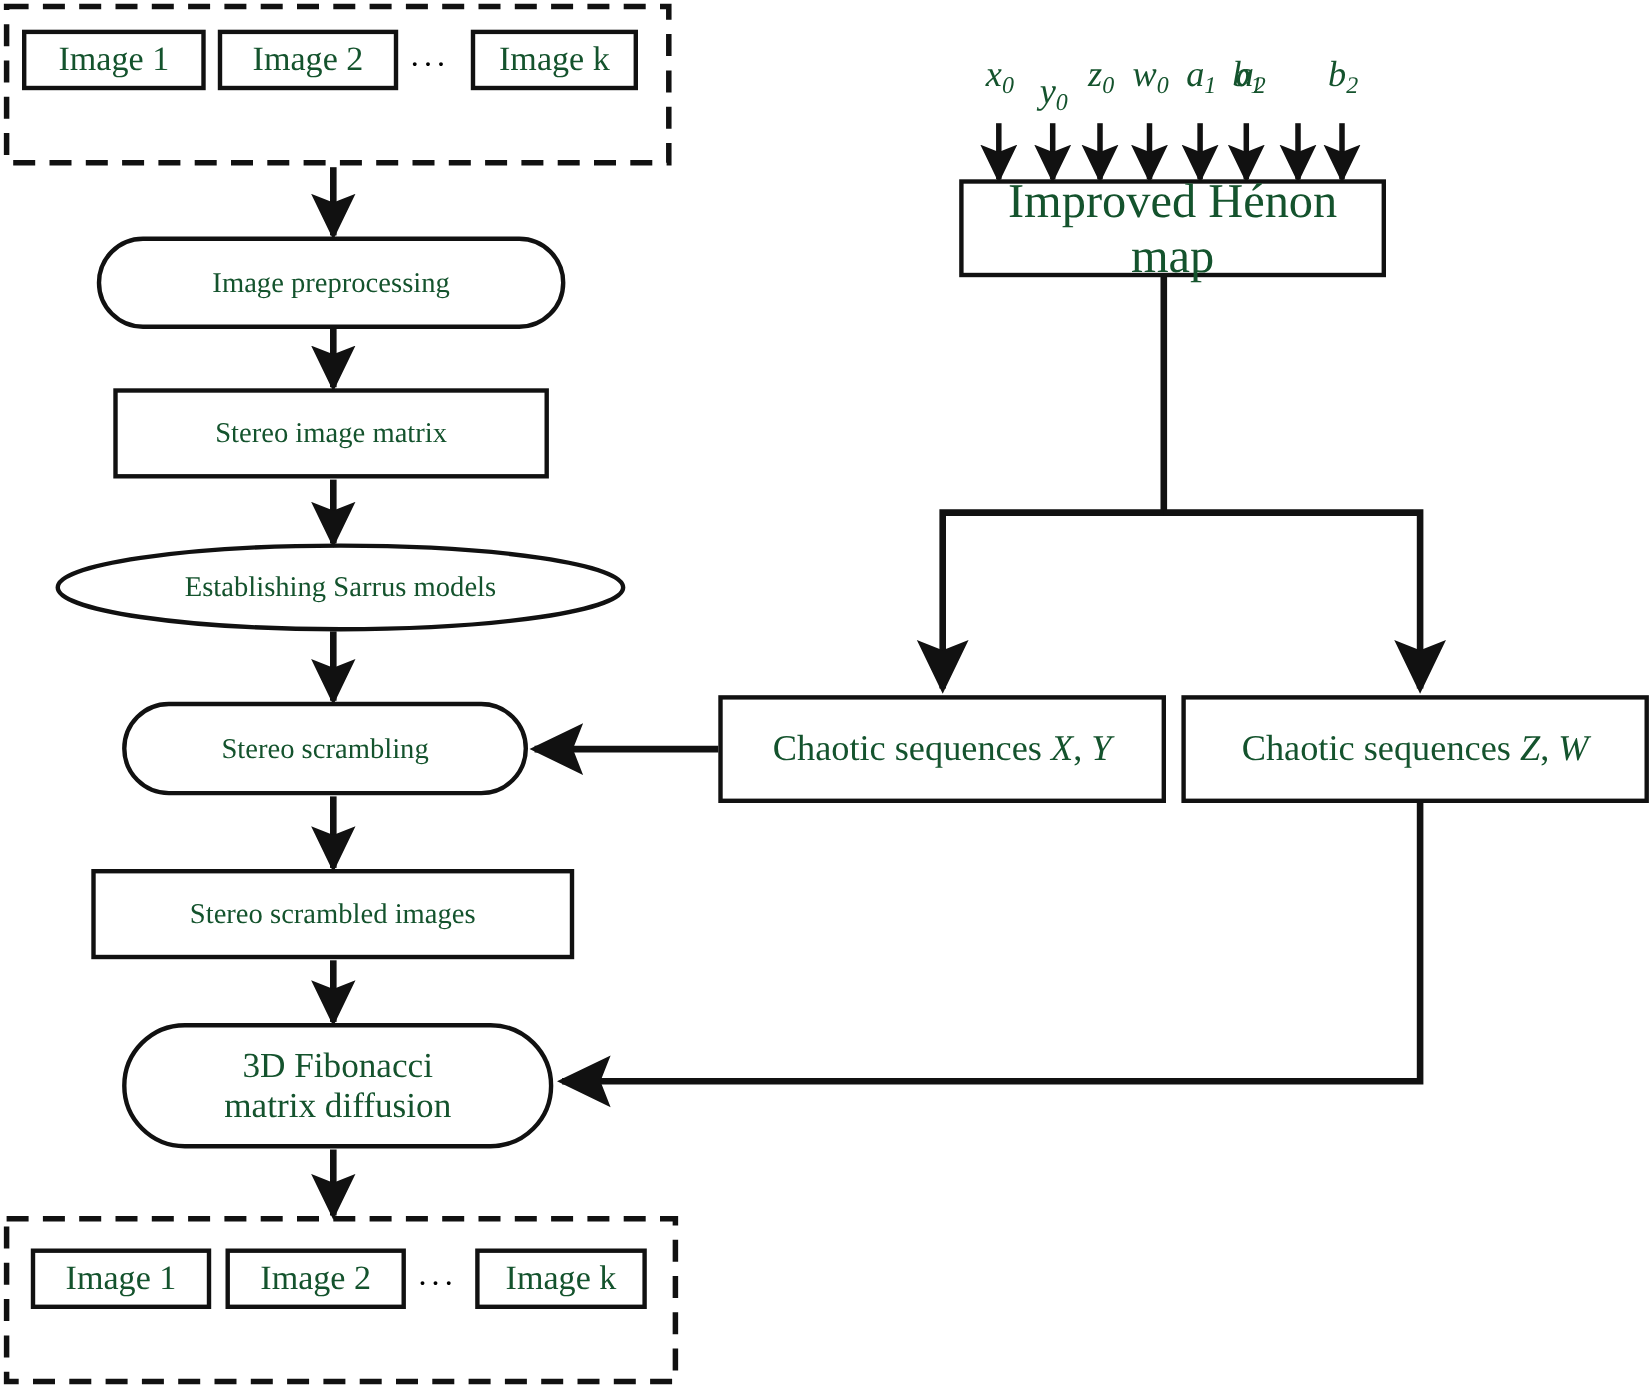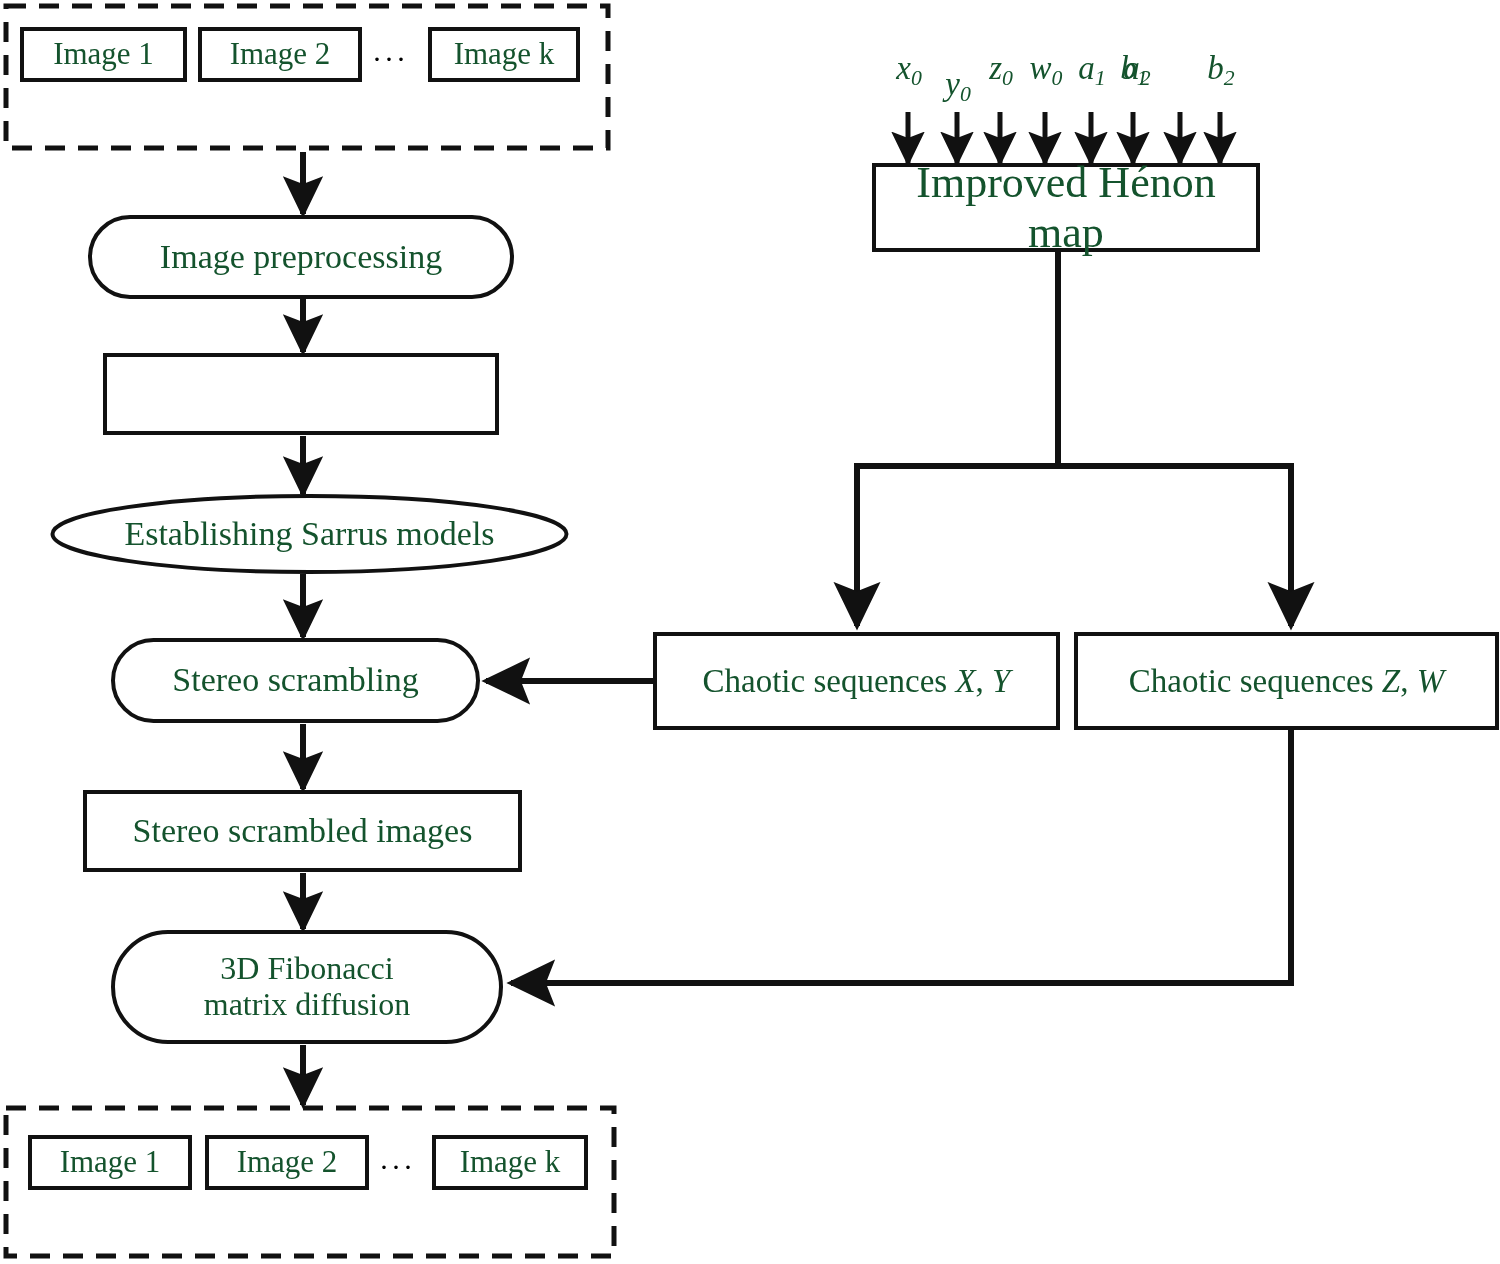--- a/index.html
+++ b/index.html
@@ -29,21 +29,21 @@
     display: flex;
     align-items: center;
     justify-content: center;
     text-align: center;
     line-height: 1.12;
     white-space: pre-line;
     color: #14532d;
   }
   .t-img   { font-size: 31px; }
   .t-group { font-size: 33px; }
-  .t-proc  { font-size: 34px; }
+  .t-proc  { font-size: 26px; }
   .t-henon { font-size: 44px; }
   .t-seq   { font-size: 33px; }
   .t-param { font-size: 33px; }
   .t-fib   { font-size: 32px; }
   .dots {
     position: absolute;
     font-size: 30px;
     letter-spacing: 2px;
     line-height: 1;
   }
@@ -118,20 +118,21 @@
     <path d="M 1291 730 L 1291 983 L 511 983" fill="none" stroke="#111111" stroke-width="6" marker-end="url(#arrowbig)"></path>
   </svg>
 
   <div class="node-label t-img" style="left:22px; top:29px; width:163px; height:51px;">Image 1</div>
   <div class="node-label t-img" style="left:200px; top:29px; width:160px; height:51px;">Image 2</div>
   <div class="dots" style="left:372px; top:44px;">···</div>
   <div class="node-label t-img" style="left:430px; top:29px; width:148px; height:51px;">Image k</div>
 
   <div class="node-label t-proc" style="left:90px; top:217px; width:422px; height:80px;">Image preprocessing</div>
 
+  <div class="node-label t-proc" style="left:105px; top:355px; width:392px; height:78px;">Stereo image matrix</div>
 
   <div class="node-label t-proc" style="left:52px; top:496px; width:515px; height:76px;text-align:right;">Establishing Sarrus models</div>
 
   <div class="node-label t-proc" style="left:113px; top:640px; width:365px; height:81px;">Stereo scrambling</div>
 
   <div class="node-label t-proc" style="left:85px; top:792px; width:435px; height:78px;">Stereo scrambled images</div>
 
   <div class="node-label t-fib" style="left:113px; top:932px; width:388px; height:110px;">3D Fibonacci
 matrix diffusion</div>
 

